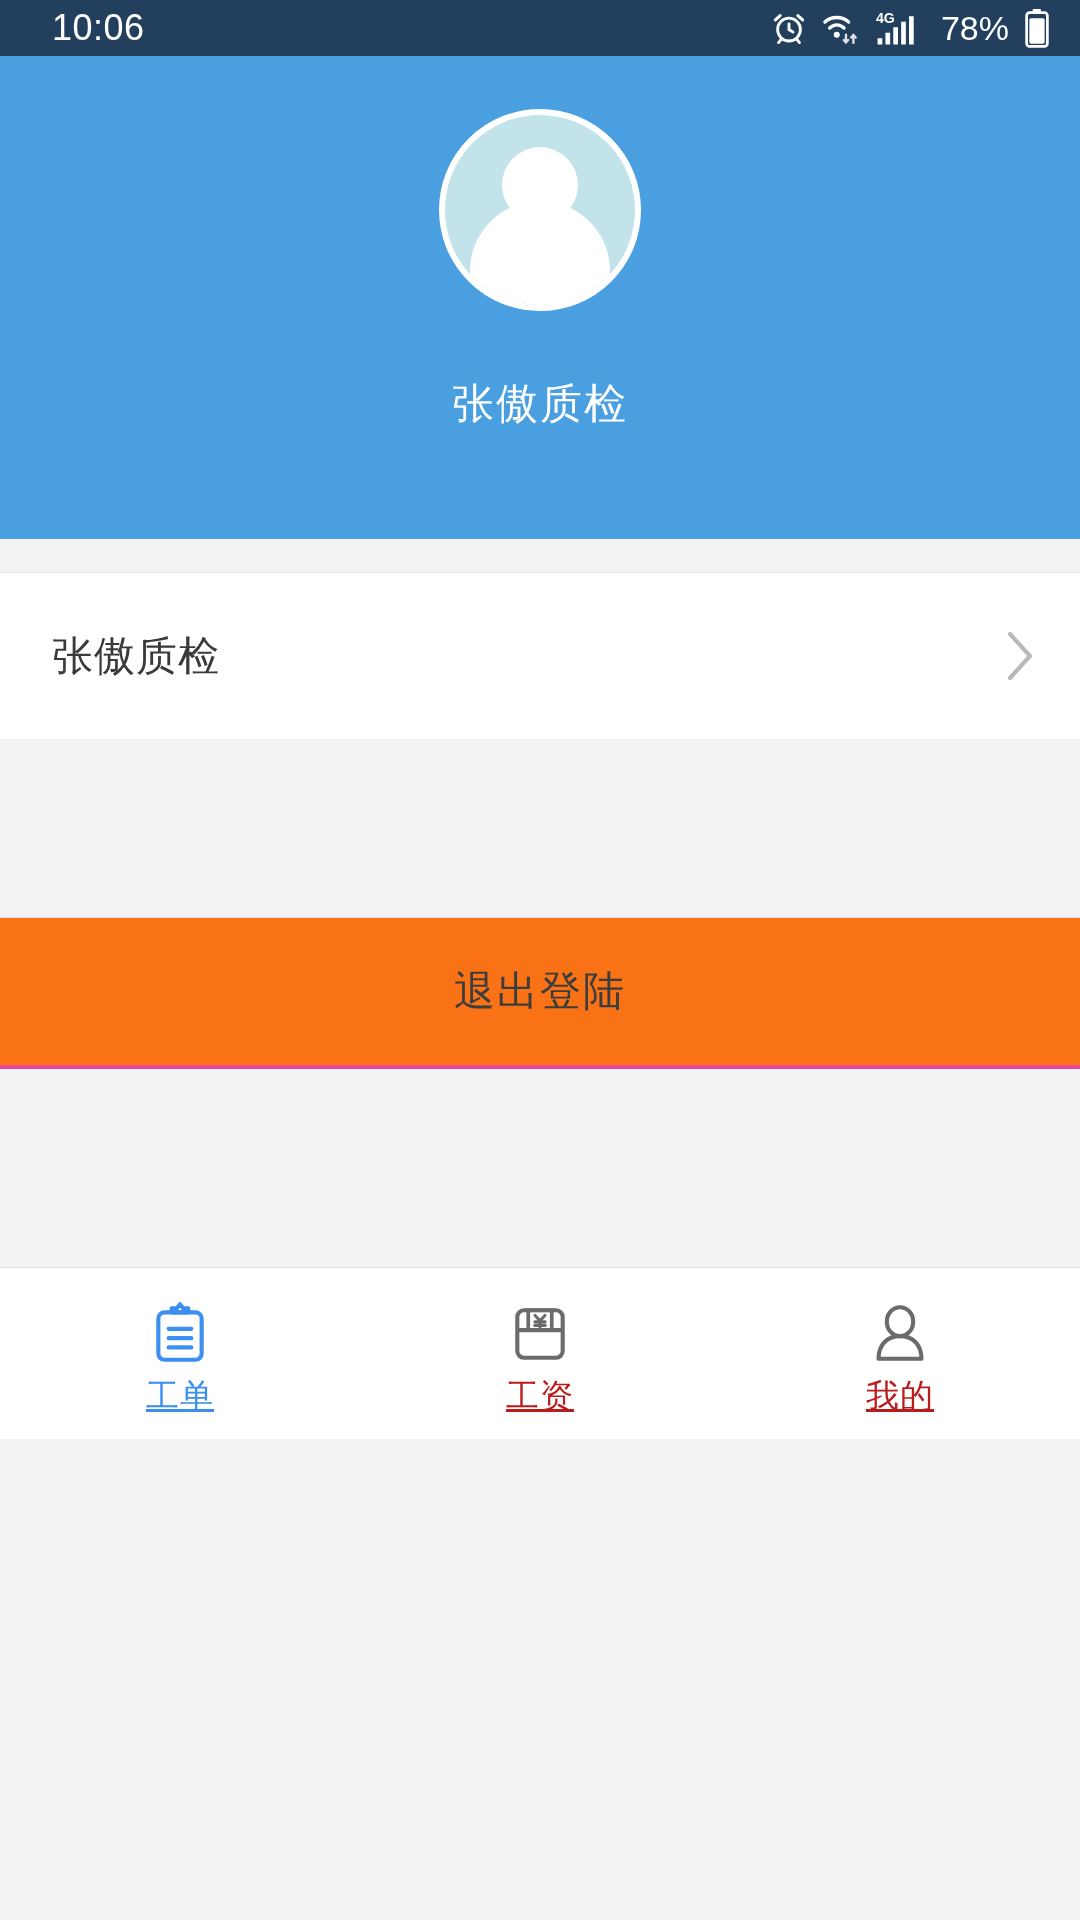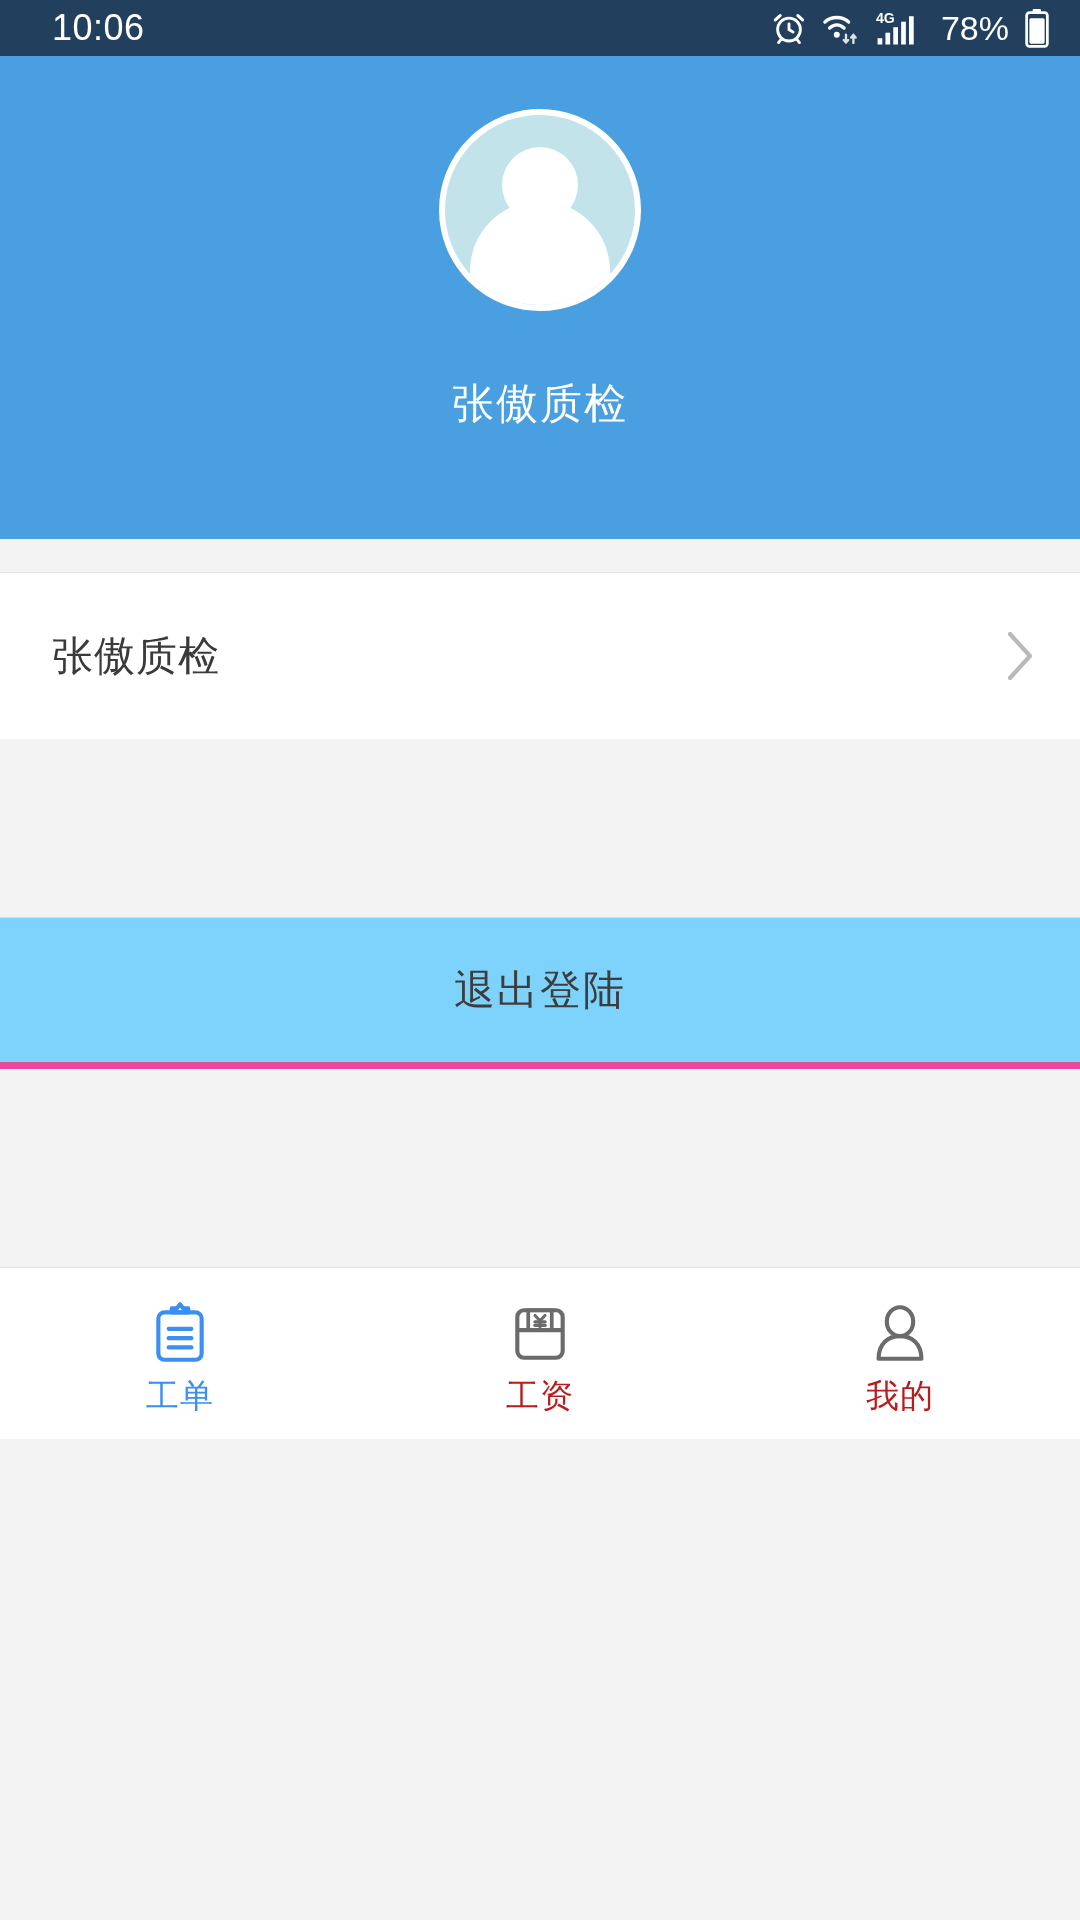--- a/index.html
+++ b/index.html
@@ -145,27 +145,27 @@
   }
   .chev svg { display: block; }
 
   
   .spacer-a { flex: 0 0 178px; background: #f3f3f3; }
   .spacer-b { flex: 0 0 198px; background: #f3f3f3; }
 
   
   .logout-btn {
     flex: 0 0 152px;
-    background: #7dd3fc;
+    background: #f97316;
     display: flex;
     align-items: center;
     justify-content: center;
     cursor: pointer;
     border-top: 1px solid #dcdcdc;
-    border-bottom: 7px solid #ec4899;
+    border-bottom: 4px solid #ec4899;
     box-sizing: border-box;
   }
   .logout-label {
     font-size: 41px;
     color: #3d3d3d;
     letter-spacing: 2px;
   }
 
   
   .bottom-nav {
@@ -186,20 +186,21 @@
     cursor: pointer;
     padding-top: 6px;
     box-sizing: border-box;
   }
   .nav-icon { width: 66px; height: 66px; display: block; }
   .nav-icon svg { display: block; width: 66px; height: 66px; }
   .nav-label {
     font-size: 33px;
     letter-spacing: 1px;
     line-height: 1;
+    text-decoration: underline;
   }
   .nav-tab.active .nav-label { color: #3b8ff0; }
   .nav-tab .nav-label { color: #b91c1c; }
 </style>
 </head>
 <body>
 
 <div class="phone">
 
   <div class="status-bar">

